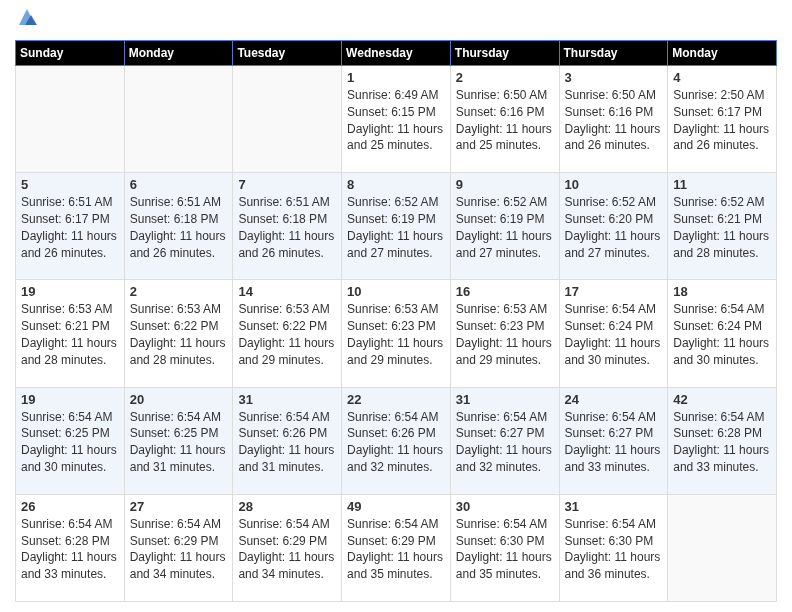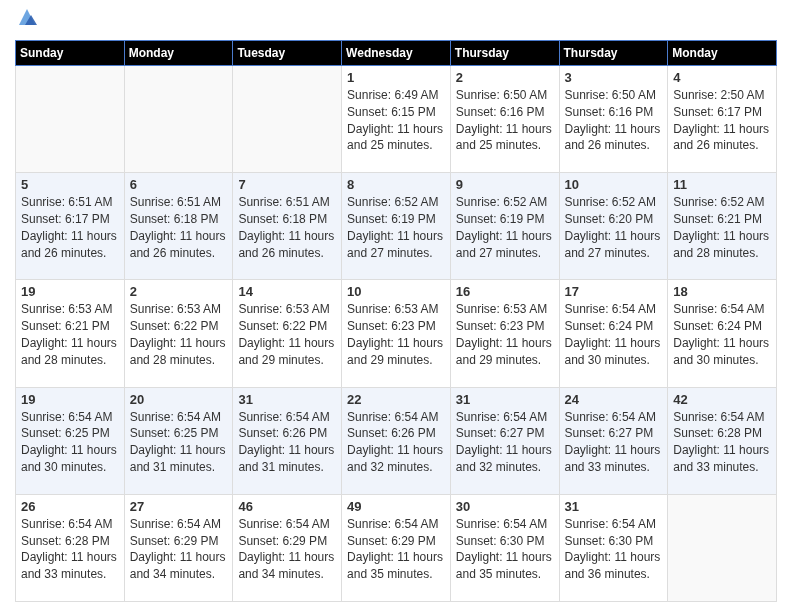--- a/index.html
+++ b/index.html
@@ -302,21 +302,21 @@
 Sunset: 6:28 PM
 Daylight: 11 hours and 33 minutes.</div>
           </td>
           <td>
             <span class="day-num">27</span>
             <div class="day-info">Sunrise: 6:54 AM
 Sunset: 6:29 PM
 Daylight: 11 hours and 34 minutes.</div>
           </td>
           <td>
-            <span class="day-num">46</span>
+            <span class="day-num">28</span>
             <div class="day-info">Sunrise: 6:54 AM
 Sunset: 6:29 PM
 Daylight: 11 hours and 34 minutes.</div>
           </td>
           <td>
             <span class="day-num">49</span>
             <div class="day-info">Sunrise: 6:54 AM
 Sunset: 6:29 PM
 Daylight: 11 hours and 35 minutes.</div>
           </td>

